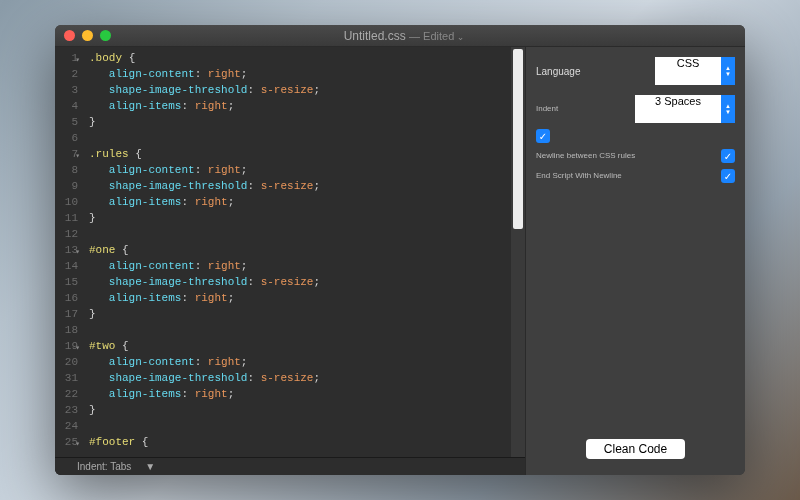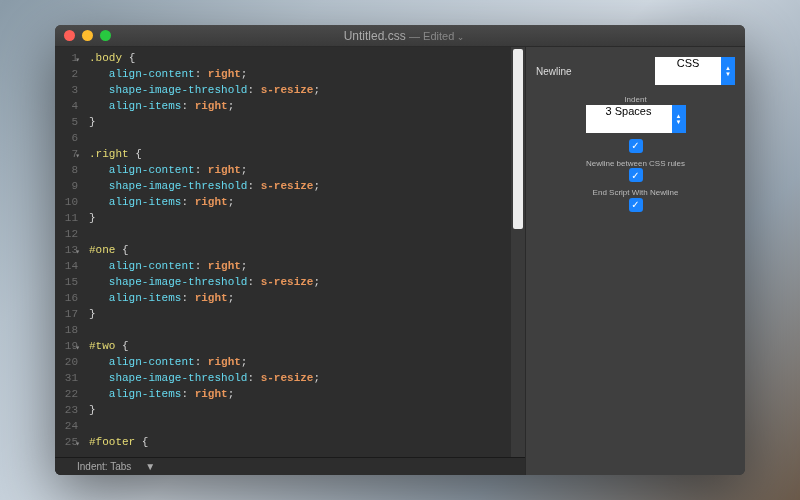--- a/index.html
+++ b/index.html
@@ -89,21 +89,21 @@
     }
     .code {
       flex: 1;
       padding: 3px 0 3px 6px;
       color: #d4d4d4;
     }
     .code-line { height: 16px; white-space: pre; }
     .tok-selector { color: #e6db74; margin-top: 24px; }
     .tok-brace { color: #d4d4d4; }
     .tok-prop { color: #66d9ef; }
-    .tok-value { color: #e8965b; font-weight: bold; }
+    .tok-value { color: #e8965b; }
     .tok-punct { color: #d4d4d4; }
     .scrollbar {
       width: 14px;
       background: #3a3a3a;
       position: relative;
     }
     .scrollbar-thumb {
       position: absolute;
       left: 2px; right: 2px;
       top: 2px;
@@ -131,21 +131,21 @@
       padding: 10px;
       color: #ccc;
     }
     .panel-row {
       display: flex;
       justify-content: space-between;
       align-items: center;
       margin-bottom: 10px;
       font-size: 10px;
     }
-    .panel-row.small { font-size: 8px; margin-bottom: 6px; flex-direction: column; }
+    .panel-row.small { font-size: 8px; margin-bottom: 6px; }
     .panel-label { color: #ddd; }
     .panel-label.small { font-size: 8px; color: #bbb; max-width: 110px; line-height: 1.2; }
     .mac-select {
       display: inline-flex;
       align-items: flex-start;
       background: #fff;
       color: #000;
       height: 28px;
       border-radius: 0;
       font-size: 11px;
@@ -236,21 +236,21 @@
             <div class="gutter-line">24</div>
             <div class="gutter-line">25<span class="fold-marker">▾</span></div>
           </div>
         <div class="code">
             <div class="code-line"><span class="tok-selector">.body</span><span class="tok-punct"> </span><span class="tok-brace">{</span></div>
             <div class="code-line"><span class="tok-punct">   </span><span class="tok-prop">align-content</span><span class="tok-punct">: </span><span class="tok-value">right</span><span class="tok-punct">;</span></div>
             <div class="code-line"><span class="tok-punct">   </span><span class="tok-prop">shape-image-threshold</span><span class="tok-punct">: </span><span class="tok-value">s-resize</span><span class="tok-punct">;</span></div>
             <div class="code-line"><span class="tok-punct">   </span><span class="tok-prop">align-items</span><span class="tok-punct">: </span><span class="tok-value">right</span><span class="tok-punct">;</span></div>
             <div class="code-line"><span class="tok-brace">}</span></div>
             <div class="code-line"></div>
-            <div class="code-line"><span class="tok-selector">.right</span><span class="tok-punct"> </span><span class="tok-brace">{</span></div>
+            <div class="code-line"><span class="tok-selector">.rules</span><span class="tok-punct"> </span><span class="tok-brace">{</span></div>
             <div class="code-line"><span class="tok-punct">   </span><span class="tok-prop">align-content</span><span class="tok-punct">: </span><span class="tok-value">right</span><span class="tok-punct">;</span></div>
             <div class="code-line"><span class="tok-punct">   </span><span class="tok-prop">shape-image-threshold</span><span class="tok-punct">: </span><span class="tok-value">s-resize</span><span class="tok-punct">;</span></div>
             <div class="code-line"><span class="tok-punct">   </span><span class="tok-prop">align-items</span><span class="tok-punct">: </span><span class="tok-value">right</span><span class="tok-punct">;</span></div>
             <div class="code-line"><span class="tok-brace">}</span></div>
             <div class="code-line"></div>
             <div class="code-line"><span class="tok-selector">#one</span><span class="tok-punct"> </span><span class="tok-brace">{</span></div>
             <div class="code-line"><span class="tok-punct">   </span><span class="tok-prop">align-content</span><span class="tok-punct">: </span><span class="tok-value">right</span><span class="tok-punct">;</span></div>
             <div class="code-line"><span class="tok-punct">   </span><span class="tok-prop">shape-image-threshold</span><span class="tok-punct">: </span><span class="tok-value">s-resize</span><span class="tok-punct">;</span></div>
             <div class="code-line"><span class="tok-punct">   </span><span class="tok-prop">align-items</span><span class="tok-punct">: </span><span class="tok-value">right</span><span class="tok-punct">;</span></div>
             <div class="code-line"><span class="tok-brace">}</span></div>
@@ -268,21 +268,21 @@
         </div>
       </div>
       <div class="status-bar">
         <span>Indent: Tabs</span>
         <span>▼</span>
       </div>
     </div>
 
     <div class="side-panel">
       <div class="panel-row">
-        <span class="panel-label">Newline</span>
+        <span class="panel-label">Language</span>
         <div class="mac-select">
           <span class="sel-text">CSS</span>
           <span class="sel-arrows">▲<br>▼</span>
         </div>
       </div>
 
       <div class="panel-row small">
         <span class="panel-label small">Indent</span>
         <div class="mac-select" style="min-width:100px">
           <span class="sel-text">3 Spaces</span>
@@ -299,17 +299,18 @@
             <div class="mac-checkbox">✓</div>
           </div>
           <div class="panel-row small">
             <span class="panel-label small">End Script With Newline</span>
             <div class="mac-checkbox">✓</div>
           </div>
         </div>
 
       <div class="spacer"></div>
 
+      <button class="clean-btn">Clean Code</button>
     </div>
 
   </div>
 
 </div>
 
 </body></html>

